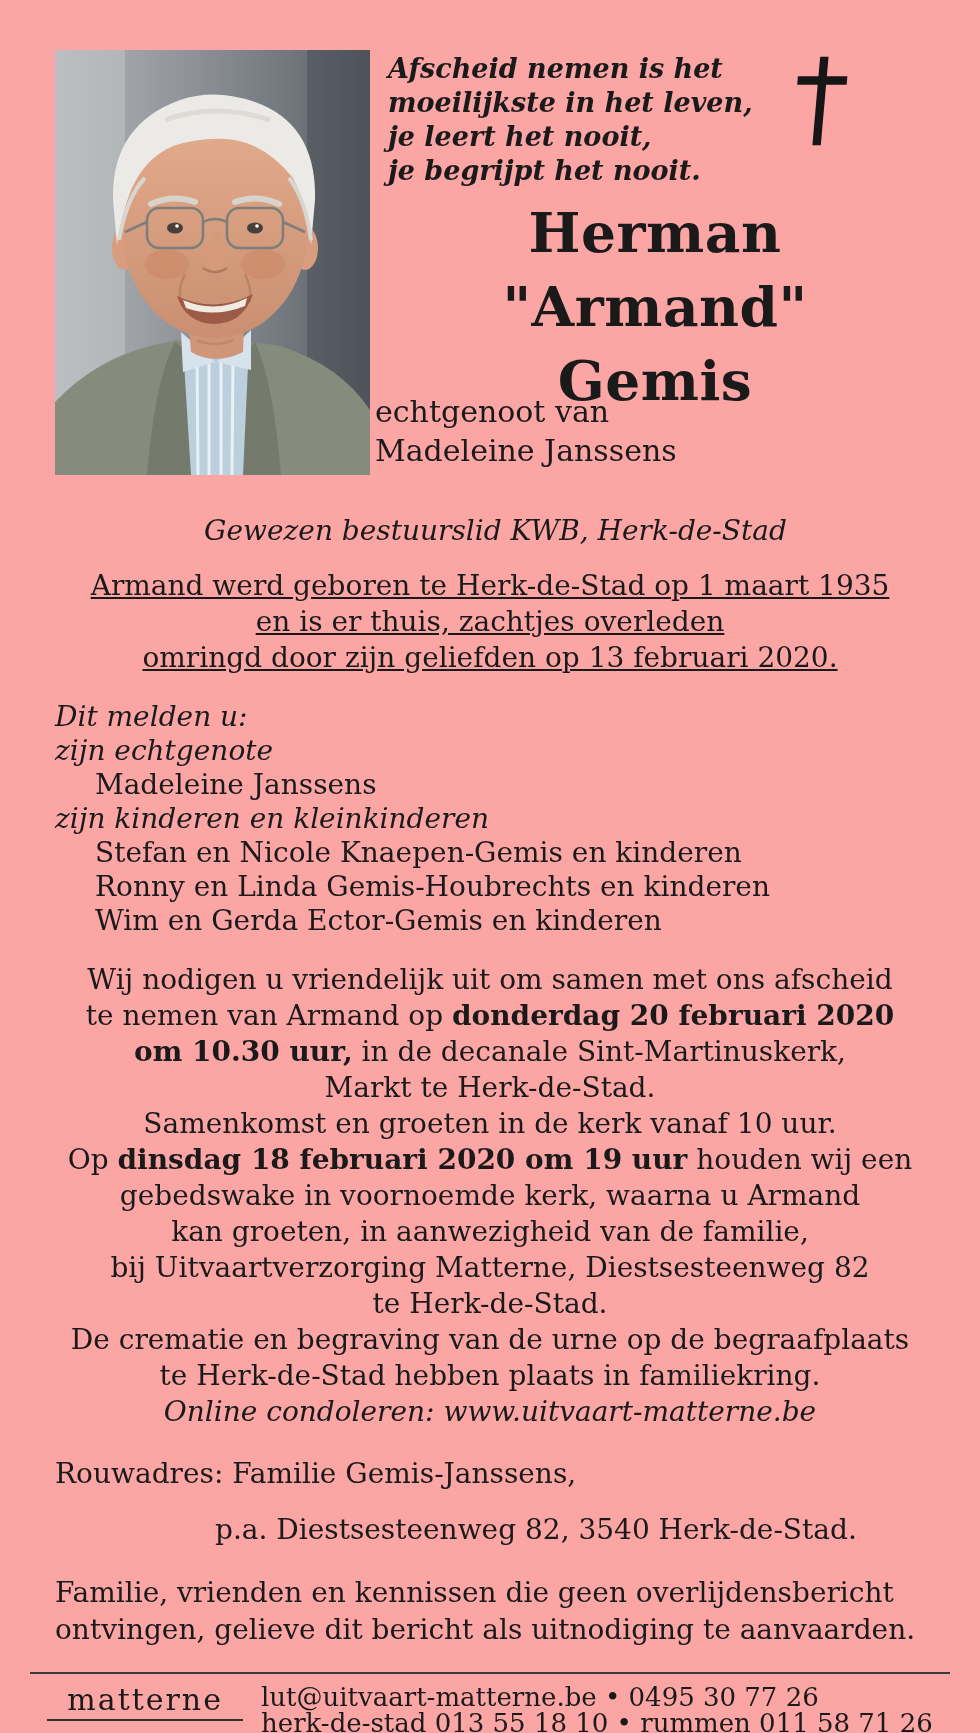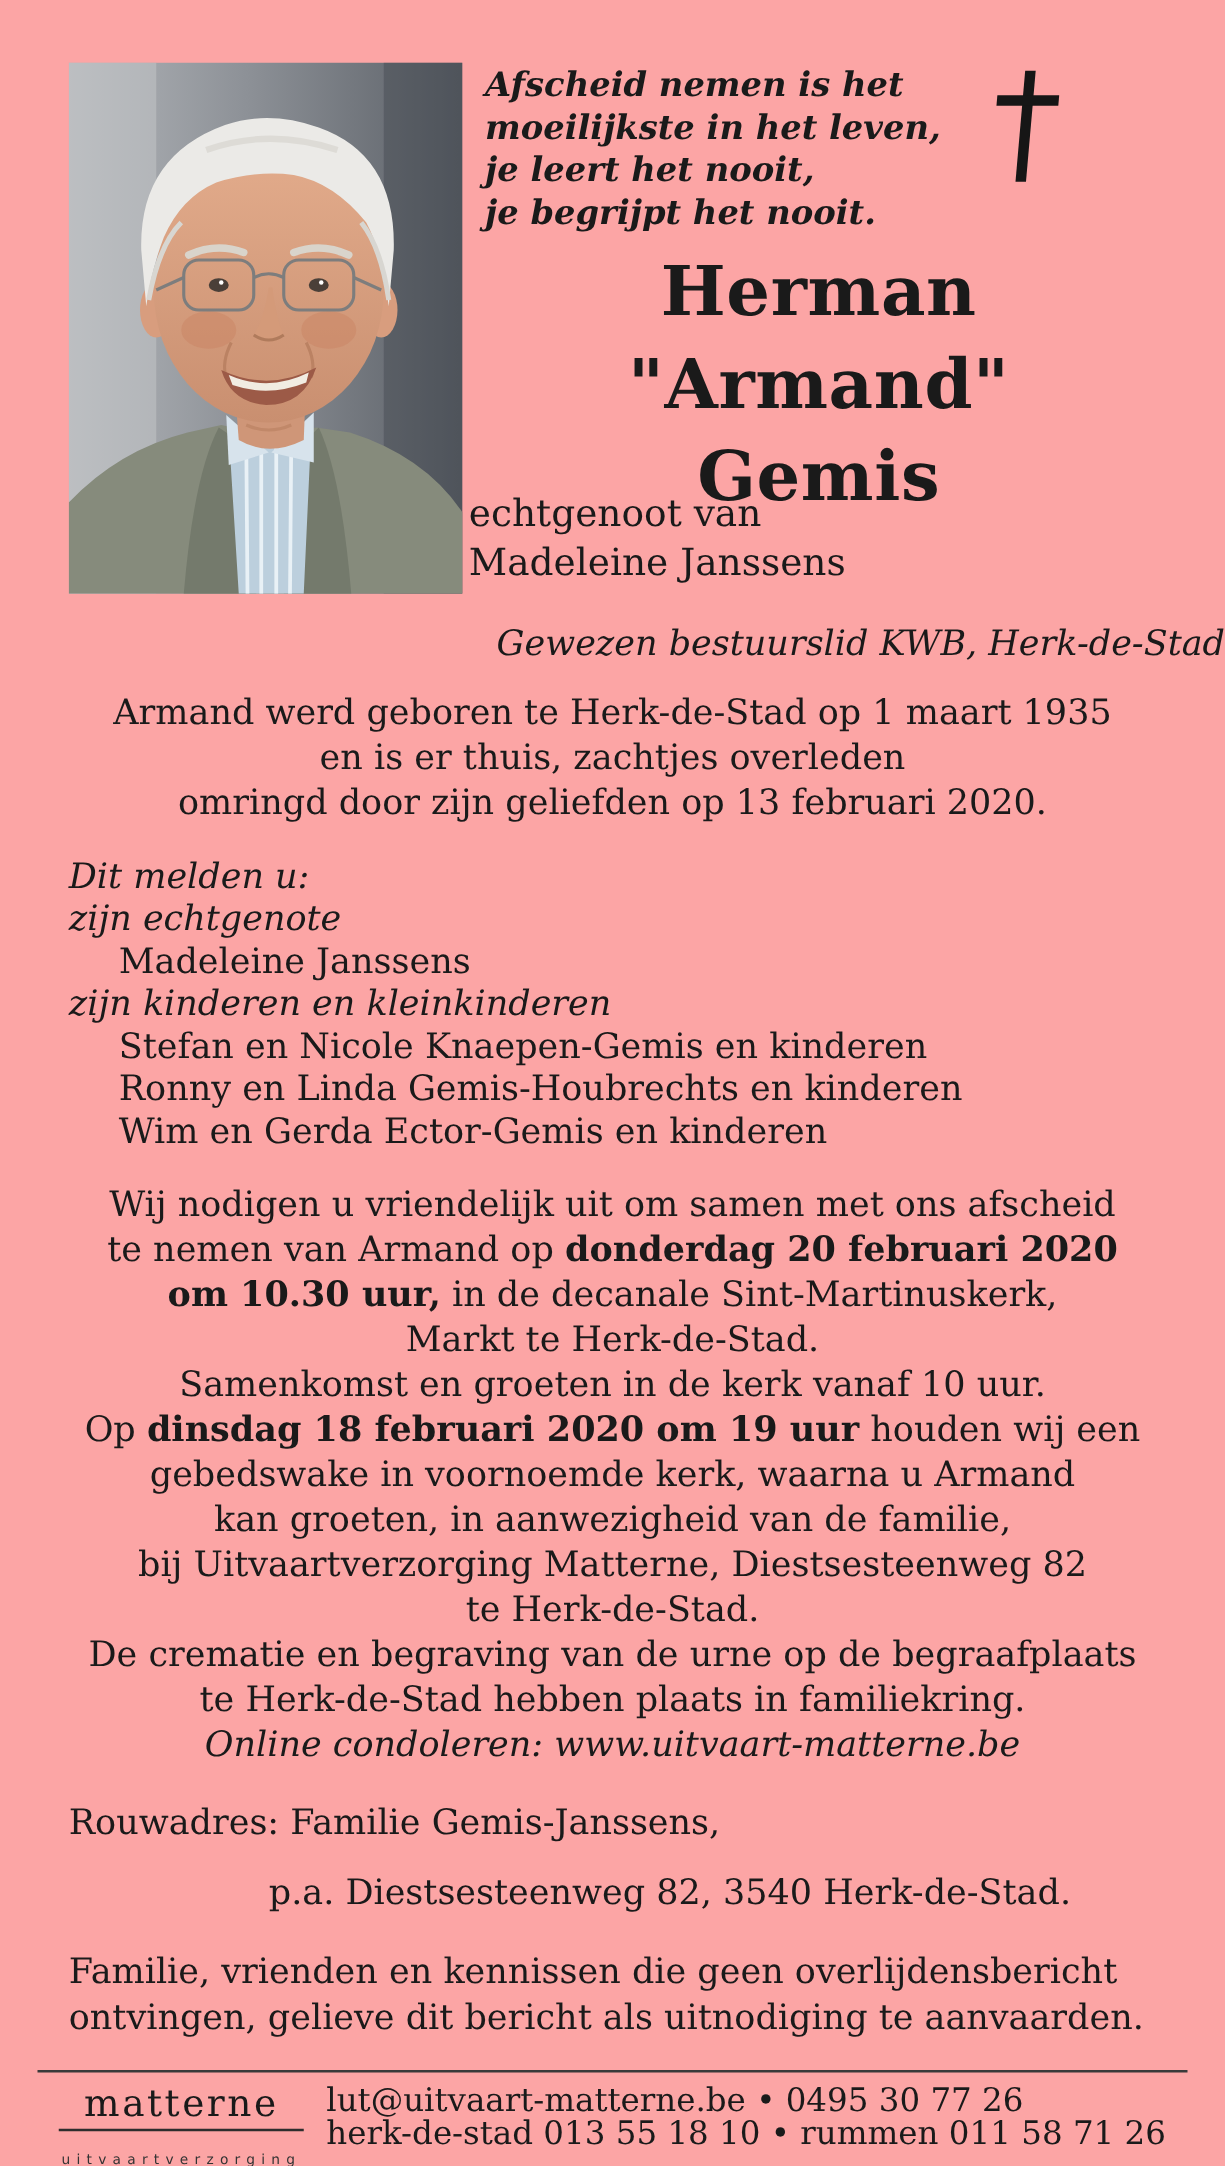--- a/index.html
+++ b/index.html
@@ -21,22 +21,22 @@
   .cross svg { display:block; width:100%; height:100%; }
   .name-block {
     position:absolute; left:375px; top:196px; width:560px; text-align:center;
     font-weight:bold; font-size:55px; line-height:74px; letter-spacing:0.5px;
   }
   .relation-block {
     position:absolute; left:375px; top:392px; width:560px; 
     font-size:30px; line-height:39px;
   }
   
-  .honorific { margin-top:0; text-align:right; font-style:italic; font-size:28px; line-height:34px;padding-left:11px; }
-  .birth { margin-top:20px; text-align:center; font-size:28px; line-height:36px; }
+  .honorific { margin-top:16px; text-align:center; font-style:italic; font-size:28px; line-height:34px;padding-left:11px; }
+  .birth { margin-top:20px; text-align:center; font-size:28px; line-height:36px;text-decoration:underline; }
   .family { margin-top:24px; margin-left:55px; font-size:28px; line-height:34px; }
   .family .label { font-style:italic; }
   .family .fname { padding-left:40px; }
   .ceremony { margin-top:24px; text-align:center; font-size:28px; line-height:36px; }
   .b { font-weight:bold;text-align:center; }
   .it { font-style:italic; }
   .rouwadres { margin-top:26px; margin-left:55px; font-size:28px; line-height:36px; }
   .rouwadres .line2 { padding-left:160px;margin-top:20px; }
   .closing { margin-top:26px; margin-left:55px; margin-right:40px; font-size:28px; line-height:37px; }
   

